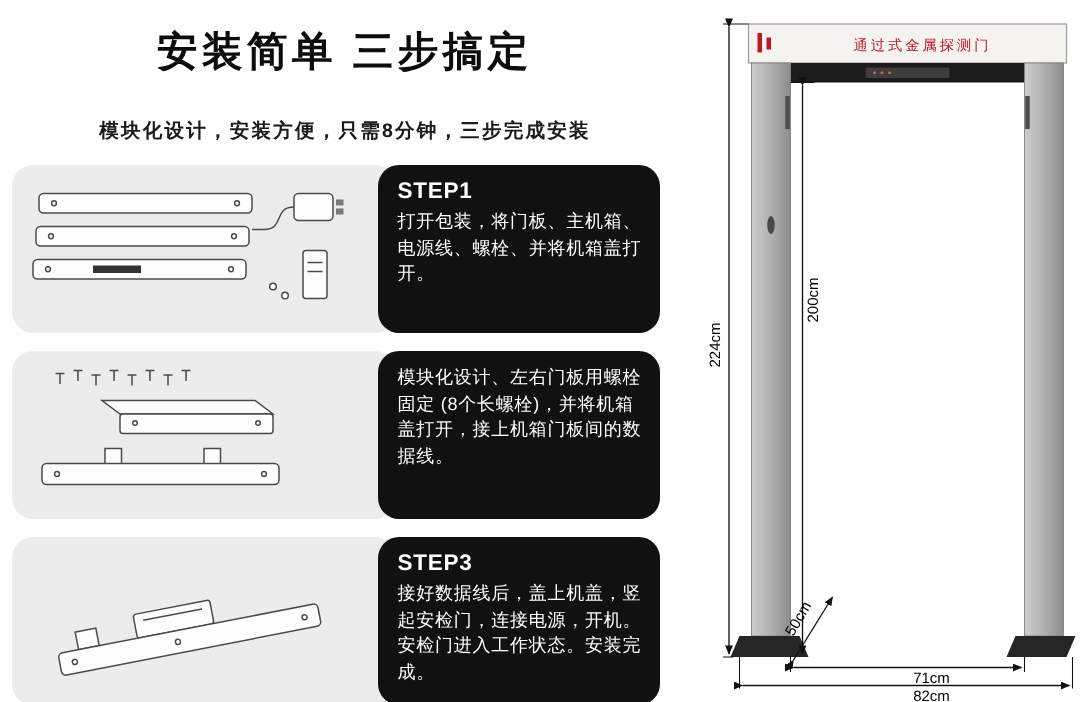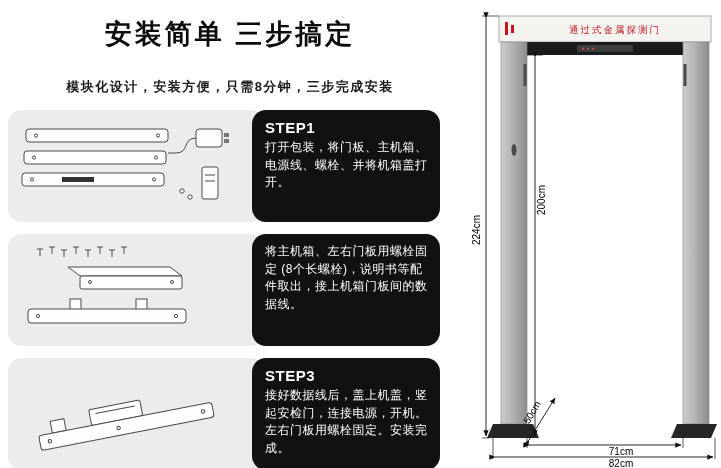--- a/index.html
+++ b/index.html
@@ -111,41 +111,41 @@
             <g stroke="#4a4a4a" stroke-width="1" fill="#fdfdfd">
               <rect x="52" y="58" width="11" height="11"></rect>
               <rect x="118" y="58" width="11" height="11"></rect>
               <rect x="10" y="68" width="158" height="14" rx="3"></rect>
               <circle cx="20" cy="75" r="1.6"></circle>
                 <circle cx="158" cy="75" r="1.6"></circle>
             </g>
           </svg>
         </div>
         <div class="step-card">
-          <div class="step-text">将主机箱、左右门板用螺栓固定 (8个长螺栓)，说明书等配件取出，接上机箱门板间的数据线。</div>
+          <div class="step-text">模块化设计、左右门板用螺栓固定 (8个长螺栓)，并将机箱盖打开，接上机箱门板间的数据线。</div>
         </div>
       </div>
 
       <div class="step-row">
         <div class="illus">
           <svg width="236" height="98" viewBox="0 0 236 98">
             <g transform="rotate(-11 118 58)" stroke="#4a4a4a" stroke-width="1" fill="#fdfdfd">
               <rect x="34" y="40" width="14" height="12"></rect>
               <rect x="74" y="36" width="52" height="16" rx="2"></rect>
               <line x1="80" y1="41" x2="120" y2="41"></line>
               <rect x="20" y="52" width="176" height="15" rx="3"></rect>
               <circle cx="30" cy="59.5" r="1.7"></circle>
                 <circle cx="186" cy="59.5" r="1.7"></circle>
               <circle cx="100" cy="59.5" r="1.7"></circle>
             </g>
           </svg>
         </div>
         <div class="step-card">
           <div class="step-label">STEP3</div>
-          <div class="step-text">接好数据线后，盖上机盖，竖起安检门，连接电源，开机。左右门板用螺栓固定。安装完成。</div>
+          <div class="step-text">接好数据线后，盖上机盖，竖起安检门，连接电源，开机。安检门进入工作状态。安装完成。</div>
         </div>
       </div>
 
     </div>
   </section>
 
   <section class="right">
     <svg class="detector" width="250" height="468" viewBox="0 0 250 468">
       <defs>
         <linearGradient id="gPost" x1="0" y1="0" x2="1" y2="0">

